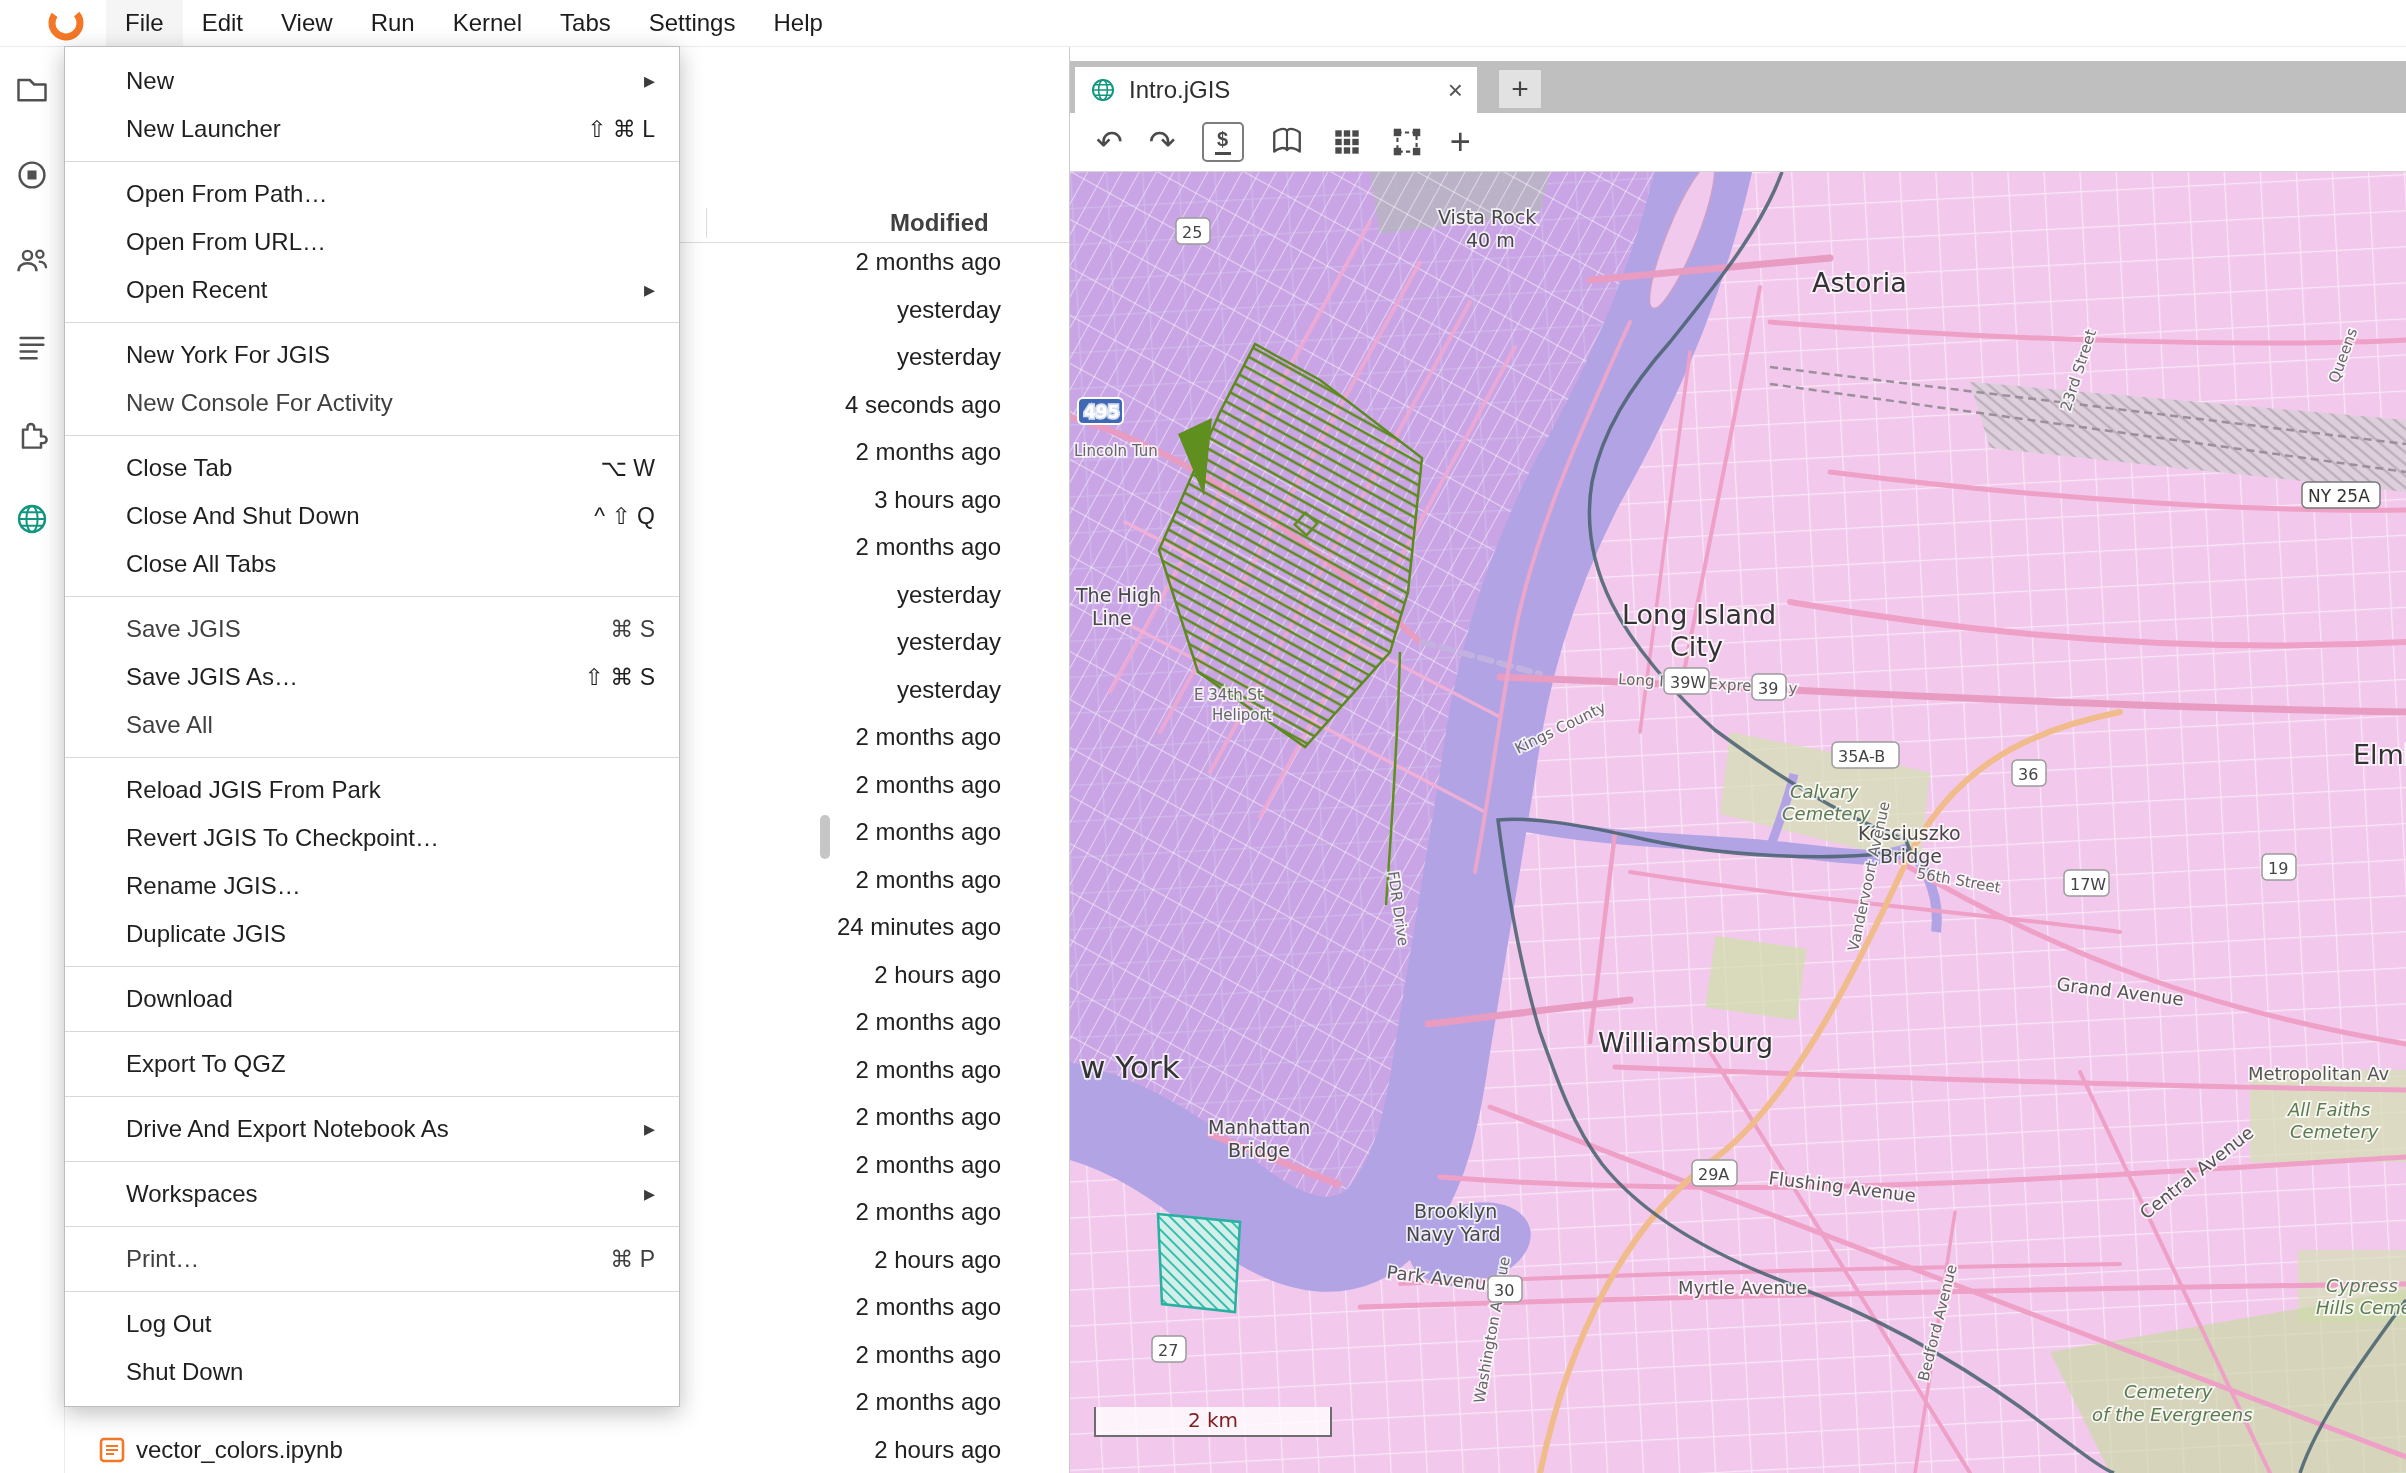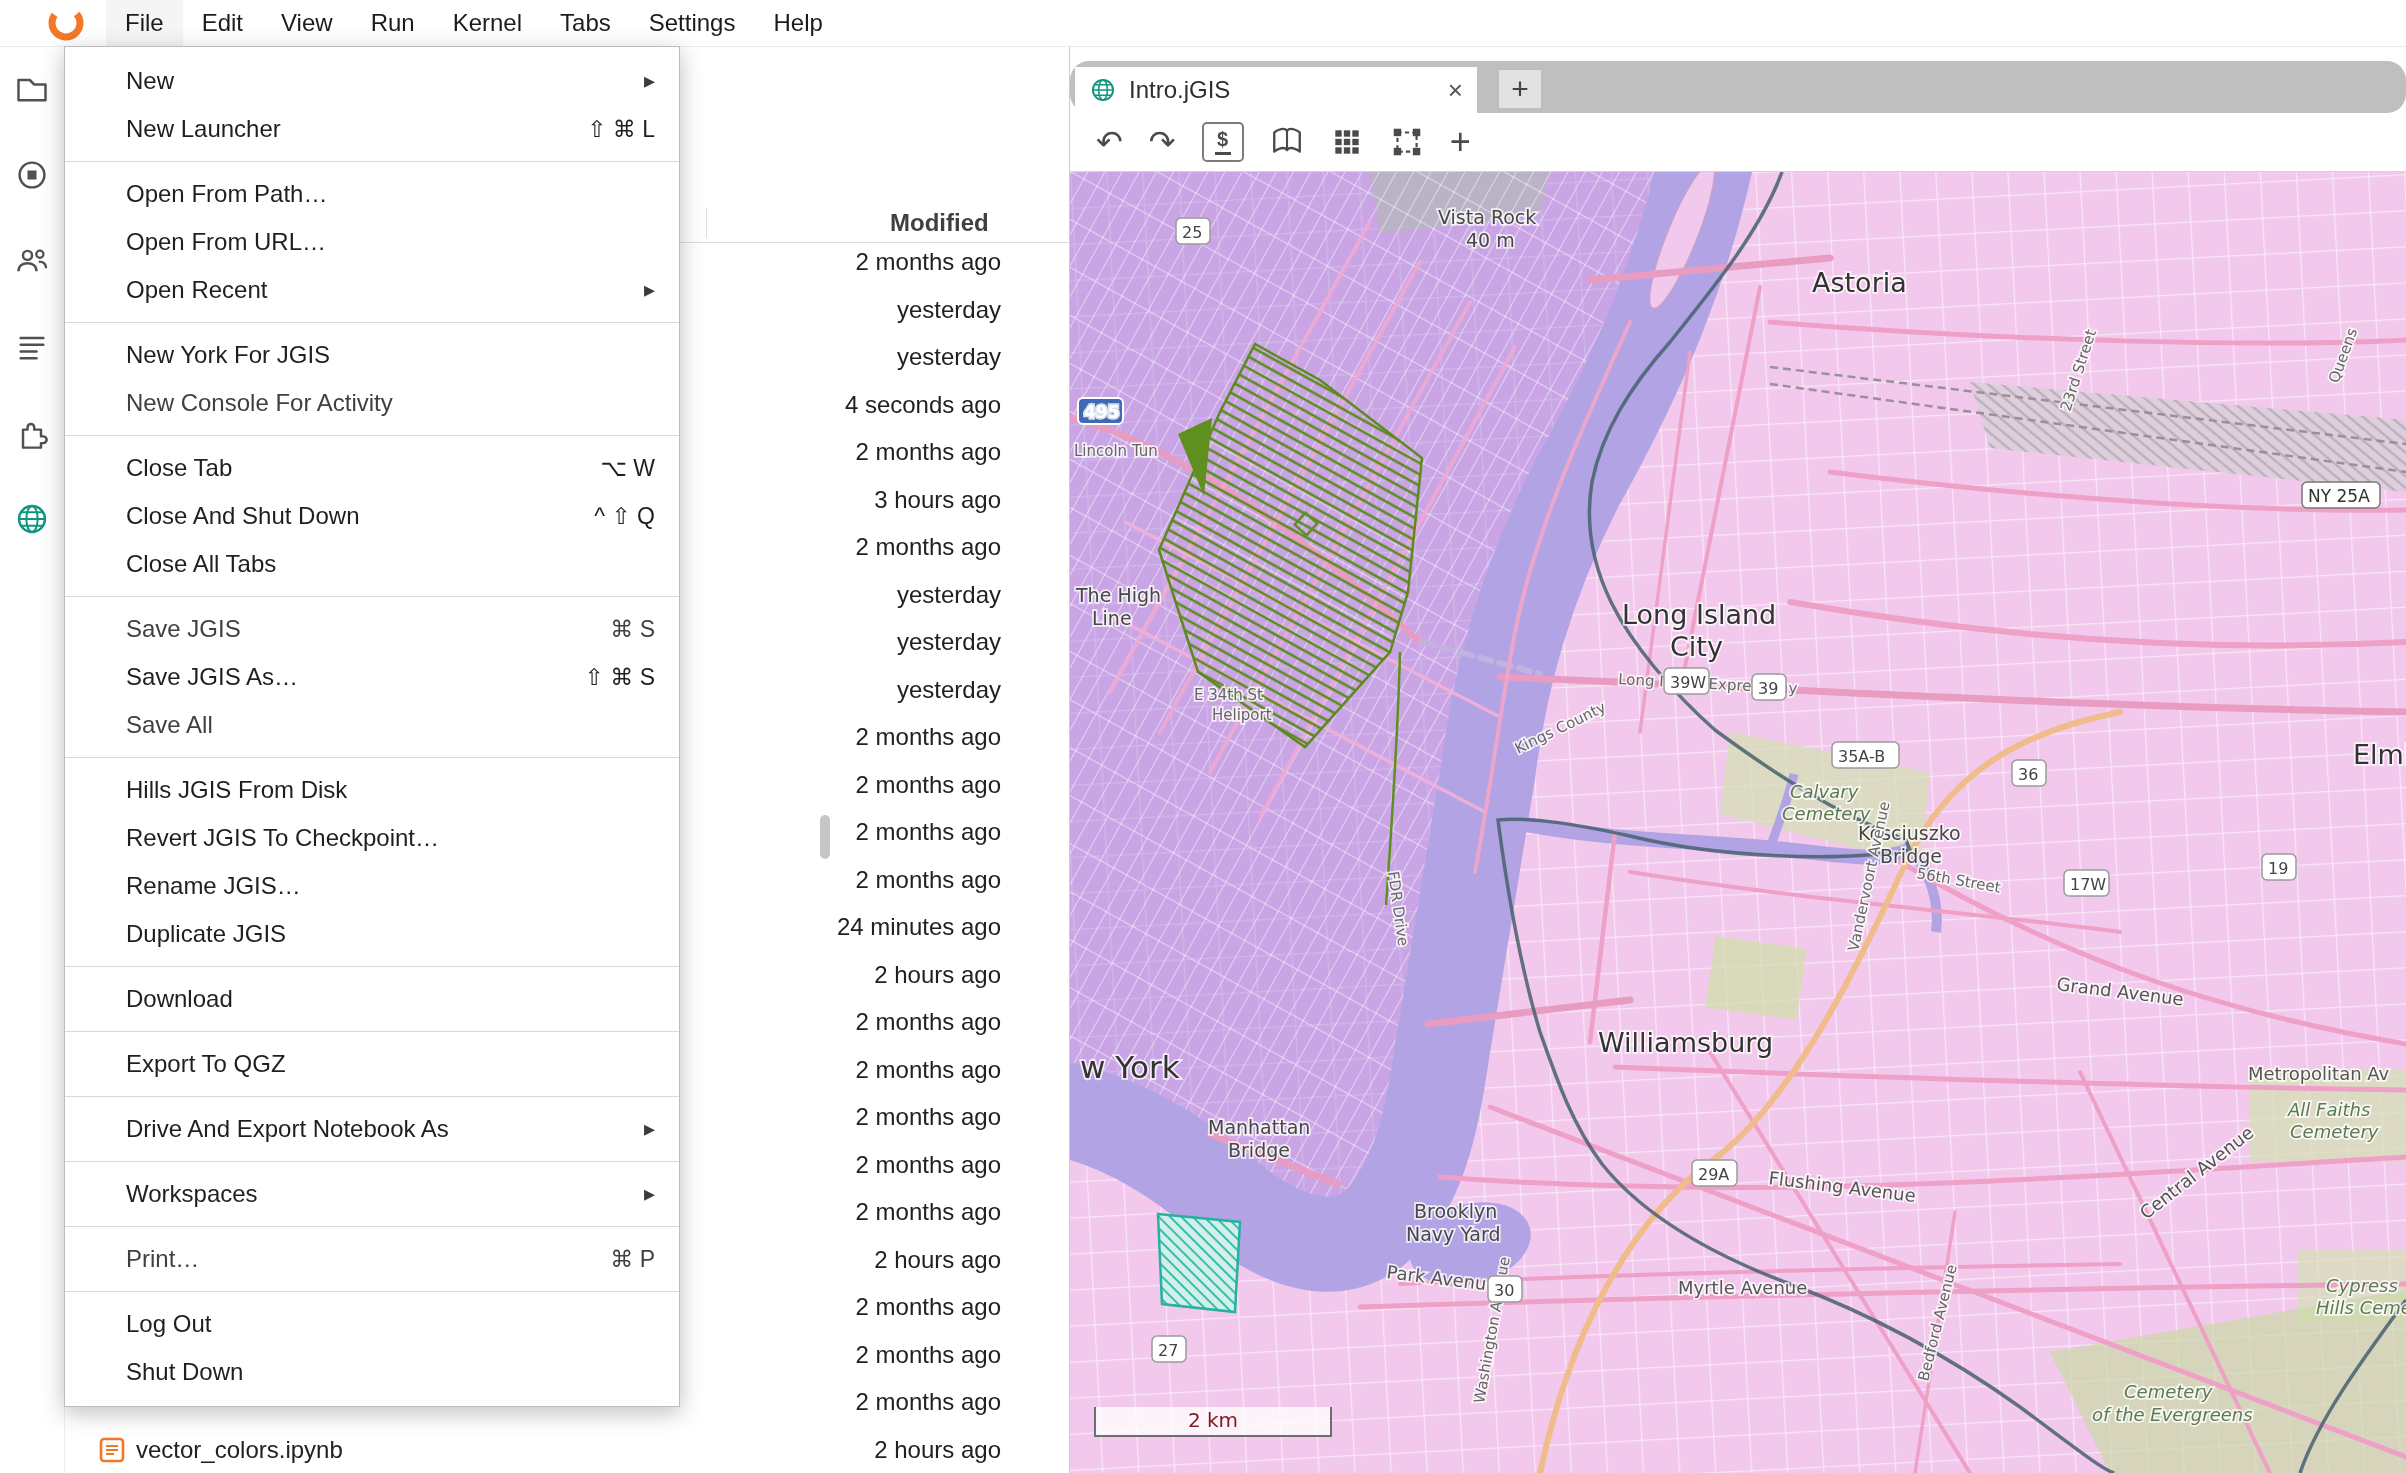--- a/index.html
+++ b/index.html
@@ -38,21 +38,21 @@
   .menu-item{display:flex;justify-content:space-between;align-items:center;height:48px;
              padding:0 24px 0 61px;font-size:24px;color:#1f1f1f;cursor:default;}
   .mi-label{white-space:nowrap;}
   .mi-right{white-space:nowrap;color:#1f1f1f;font-size:23px;}
   .mi-right.arrow{color:#3c3c3c;font-size:22px;}
   .menu-item.disabled .mi-label,.menu-item.disabled .mi-right{color:#404040;}
   .menu-sep{border-top:1px solid #d8d8d8;margin:8px 0;}
 
   
   #panel-divider{position:absolute;left:1069px;top:46px;width:1px;height:1427px;background:#cccccc;}
-  #tabstrip{position:absolute;left:1070px;top:61px;width:1336px;height:52px;background:#bfbfbf;border-radius:19px;}
+  #tabstrip{position:absolute;left:1070px;top:61px;width:1336px;height:52px;background:#bfbfbf;}
   #gis-tab{position:absolute;left:5px;top:6px;width:402px;height:46px;background:#ffffff;
            display:flex;align-items:center;padding:0 14px;box-sizing:border-box;}
   #gis-tab .tab-title{margin-left:12px;font-size:24px;color:#2e2e2e;}
   #gis-tab .tab-close{margin-left:auto;font-size:26px;color:#555;}
   #new-tab-btn{position:absolute;left:428px;top:8px;width:44px;height:40px;background:#e2e2e2;
            border:1px solid #bdbdbd;display:flex;align-items:center;justify-content:center;
            font-size:30px;color:#444;box-sizing:border-box;}
   #gis-toolbar{position:absolute;left:1070px;top:113px;width:1336px;height:59px;background:#fff;
            border-bottom:1px solid #d4d4d4;display:flex;align-items:center;padding-left:26px;gap:26px;box-sizing:border-box;}
   .tb-glyph{font-size:32px;color:#4a4a4a;line-height:1;}
@@ -238,21 +238,21 @@
       <div class="menu-item">
         <span class="mi-label">Save JGIS As…</span>
         <span class="mi-right">⇧ ⌘ S</span>
       </div>
       <div class="menu-item disabled">
         <span class="mi-label">Save All</span>
         <span class="mi-right"></span>
       </div>
       <div class="menu-sep"></div>
       <div class="menu-item">
-        <span class="mi-label">Hills JGIS From Disk</span>
+        <span class="mi-label">Reload JGIS From Park</span>
         <span class="mi-right"></span>
       </div>
       <div class="menu-item">
         <span class="mi-label">Revert JGIS To Checkpoint…</span>
         <span class="mi-right"></span>
       </div>
       <div class="menu-item">
         <span class="mi-label">Rename JGIS…</span>
         <span class="mi-right"></span>
       </div>

